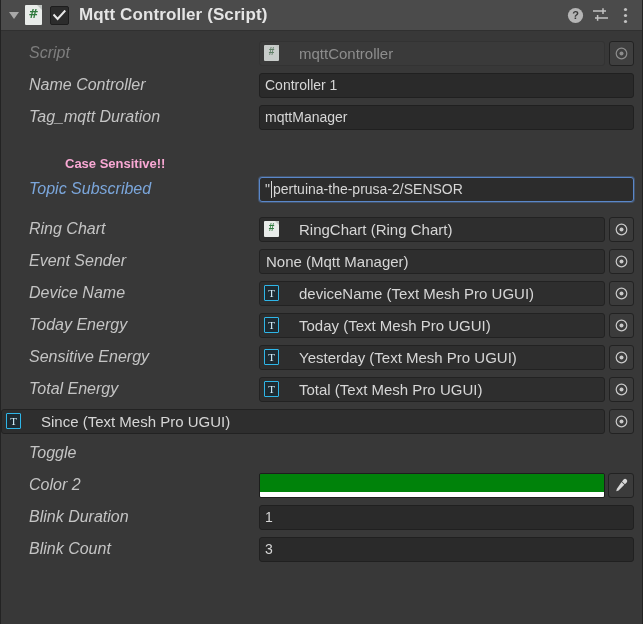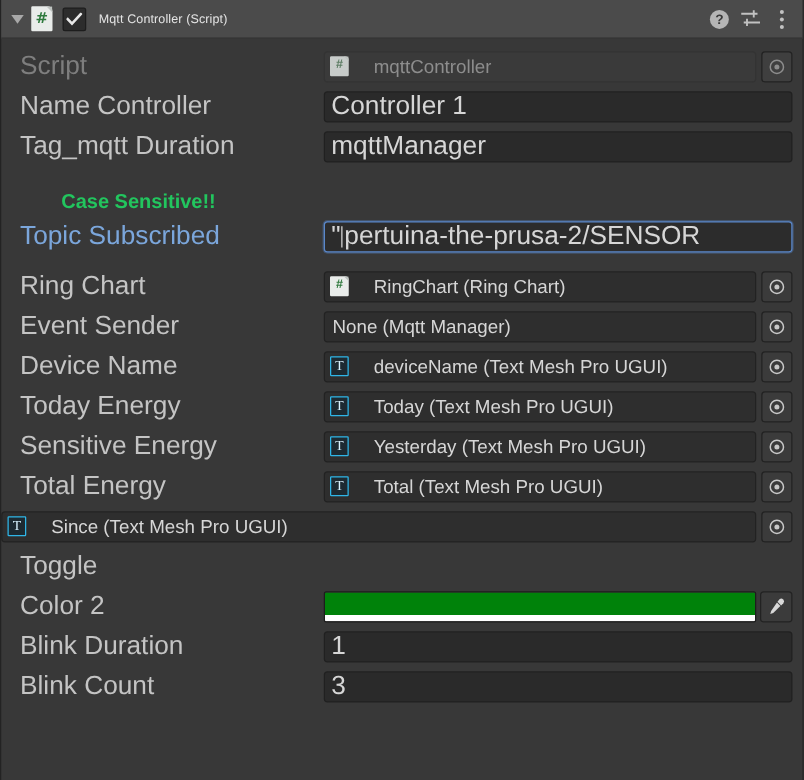--- a/index.html
+++ b/index.html
@@ -41,50 +41,50 @@
     font-size:12px;font-weight:bold;color:#2f7a3e;line-height:1;
     font-family:"DejaVu Sans",sans-serif;position:relative;top:-1px;
   }
   .enable-box{
     width:19px;height:19px;margin-left:8px;flex:0 0 auto;box-sizing:border-box;
     background:#2c2c2c;border:1px solid #1d1d1d;border-radius:2px;
     display:flex;align-items:center;justify-content:center;cursor:pointer;
   }
   .enable-box svg{display:block;}
   .comp-title{
-    margin-left:10px;font-size:10px;font-weight:normal;color:#e4e4e4;
+    margin-left:10px;font-size:17px;font-weight:bold;color:#e4e4e4;
     letter-spacing:.1px;white-space:nowrap;
   }
   .hdr-spacer{flex:1 1 auto;}
   .hdr-icon{
     width:22px;height:22px;margin-left:3px;flex:0 0 auto;cursor:pointer;
     display:flex;align-items:center;justify-content:center;
   }
   .hdr-icon svg{display:block;}
 
   
   .comp-body{padding:6px 0 0 0;}
   .row{
     height:32px;display:flex;align-items:center;box-sizing:border-box;
     padding:0 8px 0 0;
   }
   .lbl{
-    width:258px;flex:0 0 258px;box-sizing:border-box;padding-left:15px;
-    font-size:21px;color:#c4c4c4;white-space:nowrap;overflow:hidden;
+    width:258px;flex:0 0 258px;box-sizing:border-box;padding-left:28px;
+    font-size:16px;color:#c4c4c4;white-space:nowrap;overflow:hidden;font-style:italic;
   }
   .lbl.dim{color:#7e7e7e;}
   .lbl.blue{color:#7ba6db;}
   .ctl{flex:1 1 auto;min-width:0;display:flex;align-items:center;}
 
   
   .tfield{
     flex:1 1 auto;height:25px;box-sizing:border-box;
     background:#2a2a2a;border:1px solid #202020;border-radius:3px;
     display:flex;align-items:center;padding:0 5px;
-    font-size:21px;color:#d6d6d6;white-space:nowrap;overflow:hidden;
+    font-size:14px;color:#d6d6d6;white-space:nowrap;overflow:hidden;
   }
   .tfield.focused{
     border:1px solid #5a87c9;background:#2c2c2c;
     box-shadow:0 0 0 1px rgba(90,135,201,.35);
   }
   .caret{
     display:inline-block;width:1px;height:17px;background:#d8d8d8;
     margin:0 1px;vertical-align:middle;
   }
 
@@ -136,22 +136,22 @@
   .colorfield .swatch{flex:1 1 auto;}
   .colorfield .alpha{height:5px;background:#ffffff;flex:0 0 5px;}
   .eyedrop{
     width:26px;height:25px;flex:0 0 26px;margin-left:3px;box-sizing:border-box;
     background:#3b3b3b;border:1px solid #222;border-radius:3px;
     display:flex;align-items:center;justify-content:center;cursor:pointer;
   }
 
   
   .heading{
-    height:30px;display:flex;align-items:flex-end;padding:0 0 2px 48px;
-    font-size:16px;font-weight:bold;color:#22c55e;
+    height:30px;display:flex;align-items:flex-end;padding:0 0 2px 64px;
+    font-size:13px;font-weight:bold;color:#f9a8d4;
   }
   .gap{height:8px;}
 </style>
 </head>
 <body>
 
 <div class="inspector">
 
   <div class="comp-header">
     <div class="foldout">

